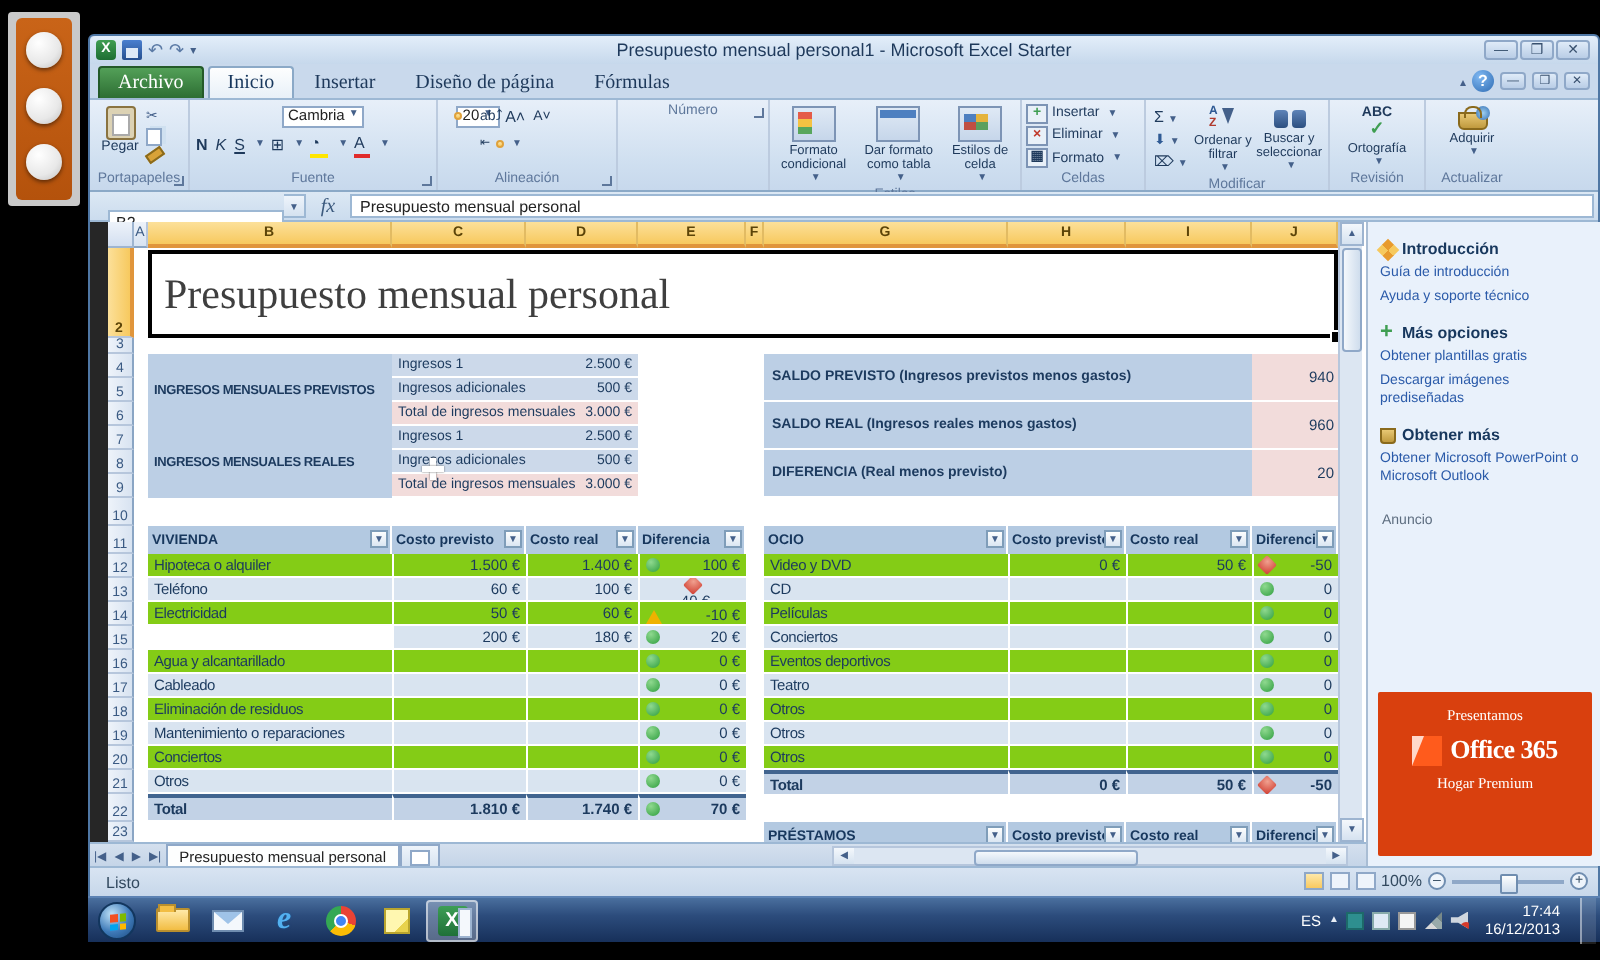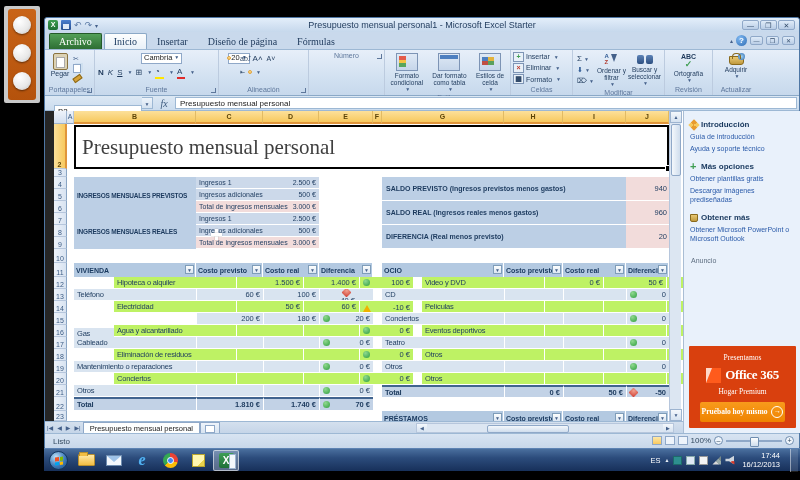--- a/index.html
+++ b/index.html
@@ -103,21 +103,21 @@
   .inc-label{background:#bccfe5;font-size:6.5px;font-weight:bold;color:#1c3a5e;display:flex;align-items:center;padding:0 3px;box-sizing:border-box;letter-spacing:-0.2px;}
   .inc-row{background:#ccd9ea;border-bottom:1px solid #fff;box-sizing:border-box;display:flex;align-items:center;justify-content:space-between;font-size:7px;color:#1c3a5e;padding:0 3px;white-space:nowrap;}
   .inc-row.total{background:#f2dcdb;}
   .sum-label{background:#bccfe5;border-bottom:1px solid #fff;box-sizing:border-box;display:flex;align-items:center;font-size:7px;font-weight:bold;color:#1c3a5e;padding:0 4px;}
   .sum-val{background:#f2dcdb;border-bottom:1px solid #fff;box-sizing:border-box;display:flex;align-items:center;justify-content:flex-end;font-size:7.5px;color:#1c3a5e;padding:0 2px;}
   .th-cell{background:#b3c9e1;border-right:1px solid #fff;box-sizing:border-box;font-size:7px;font-weight:bold;color:#17375d;display:flex;align-items:center;padding:0 2px;position:absolute;overflow:hidden;}
   .filter{position:absolute;right:1px;top:50%;margin-top:-5px;width:9px;height:9px;background:linear-gradient(#fdfefe,#dbe6f2);border:1px solid #7f9db9;box-sizing:border-box;font-size:5px;color:#44608a;text-align:center;line-height:8px;}
   .td-cell{position:absolute;box-sizing:border-box;font-size:7.5px;color:#1c3a5e;display:flex;align-items:center;padding:0 3px;white-space:nowrap;overflow:hidden;}
   .td-cell.num{justify-content:flex-end;}
   .td-cell.name{letter-spacing:-0.2px;}
-  .row-dark{background:#bef264;margin-left:40px;} .row-light{background:#d9e4f0;}
+  .row-dark{background:#84cc16;} .row-light{background:#d9e4f0;}
   .row-total{background:#c2d2e6;border-top:2px solid #41648f !important;font-weight:bold;}
   .dot{width:7px;height:7px;border-radius:50%;background:radial-gradient(circle at 35% 30%,#8fd98f,#2f9e3f);flex:none;}
   .dot.red{border-radius:1px;transform:rotate(45deg);background:radial-gradient(circle at 35% 30%,#f0a08f,#cf3b2f);}
   .dot.yellow{width:0;height:0;border-radius:0;background:none;border-left:4px solid transparent;border-right:4px solid transparent;border-bottom:7px solid #efb200;}
   .diff-val{flex:1;text-align:right;}
   #vscroll{left:624px;top:0;width:12px;height:310px;background:#dce6f2;border-left:1px solid #b6c6dc;box-sizing:border-box;}
   .sc-btn{position:absolute;left:0;width:12px;height:12px;background:linear-gradient(#f4f8fc,#d5e2f0);border:1px solid #9db4d0;box-sizing:border-box;font-size:5px;color:#44608a;text-align:center;line-height:10px;}
   #vthumb{position:absolute;left:1px;top:13px;width:10px;height:52px;background:linear-gradient(90deg,#f4f8fc,#cfdded);border:1px solid #8fa8c8;border-radius:2px;box-sizing:border-box;}
   .cell-cursor{left:166px;top:118px;width:11px;height:11px;}
   .cell-cursor:before,.cell-cursor:after{content:"";position:absolute;background:#fff;box-shadow:0 0 1px #555;}
@@ -696,24 +696,20 @@
         <div class="pane-link">Obtener Microsoft PowerPoint o Microsoft Outlook</div>
       </div>
     <div id="ad-label">Anuncio</div>
     <div id="ad">
       <div class="intro">Presentamos</div>
       <div class="logo-row">
         <span class="o365-logo"></span>
         <span class="product">Office 365</span>
       </div>
       <div class="edition">Hogar Premium</div>
-      <div id="ad-btn">
-        <span>Pruébalo hoy mismo</span>
-        <span class="arrow-circle">→</span>
-      </div>
     </div>
   </div>
 </div>
 
 <div class="abs" id="taskbar">
   <div id="tb-apps" style="display:flex;align-items:center;">
       <div class="tb-app">
         <div class="orb">
           <div class="flag">
             <i style="background: rgb(242, 80, 34);"></i>

